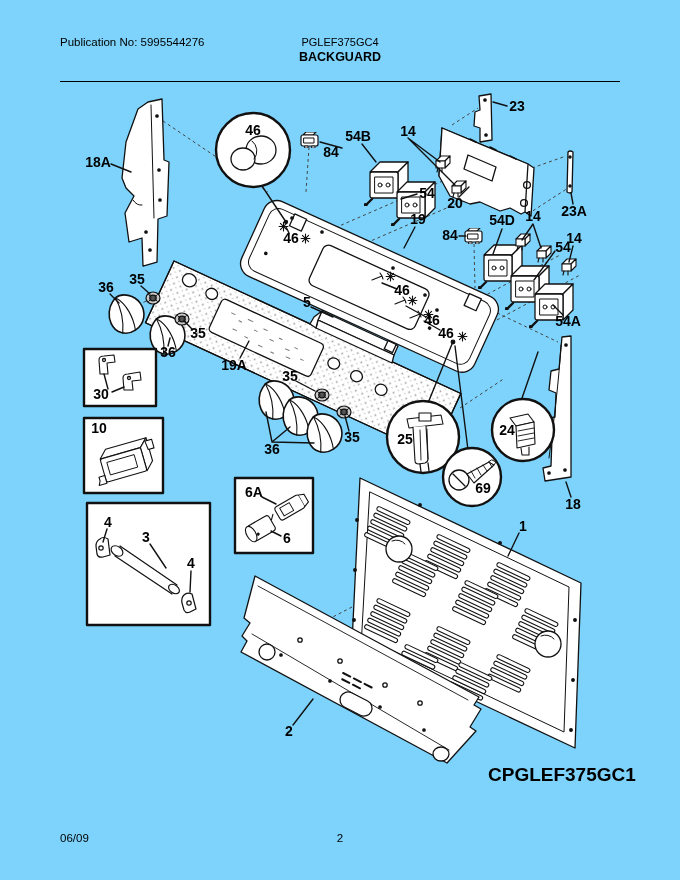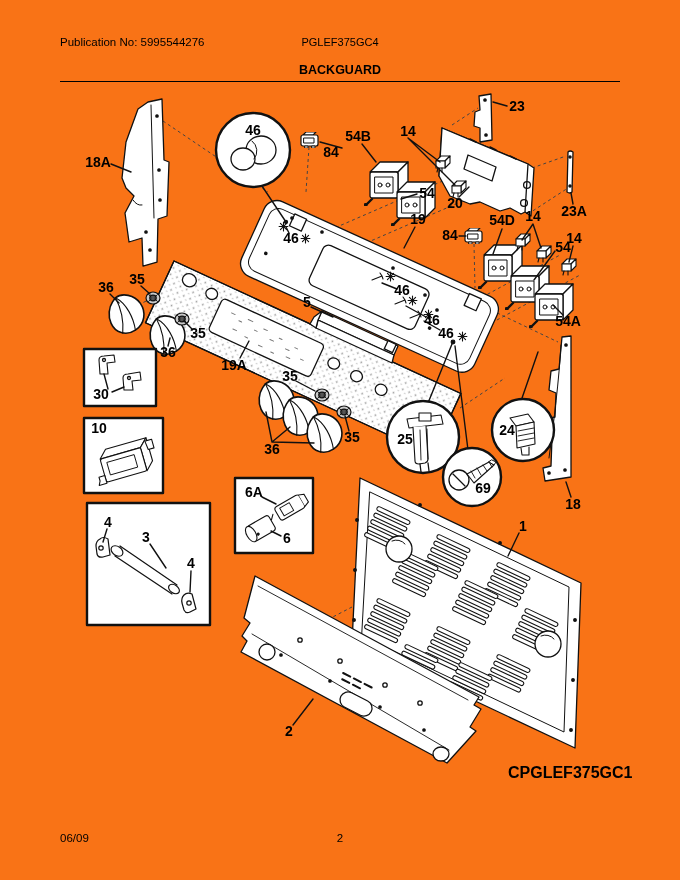--- a/index.html
+++ b/index.html
@@ -1,24 +1,24 @@
 <!DOCTYPE html>
 <html><head>
 <meta charset="utf-8">
 <style>
   html,body{margin:0;padding:0;background:#fff;}
-  .page{position:relative;width:680px;height:880px;background:#f97316;overflow:hidden;
+  .page{position:relative;width:680px;height:880px;background:#7dd3fc;overflow:hidden;
         font-family:"Liberation Sans",sans-serif;color:#000;}
   .hdr-pub{position:absolute;left:60px;top:36px;font-size:11.5px;}
   .hdr-model{position:absolute;left:340px;top:36px;transform:translateX(-50%);font-size:11px;}
-  .hdr-title{position:absolute;left:340px;top:63px;transform:translateX(-50%);font-size:12.5px;font-weight:bold;}
+  .hdr-title{position:absolute;left:340px;top:50px;transform:translateX(-50%);font-size:12.5px;font-weight:bold;}
   .hdr-rule{position:absolute;left:60px;top:81px;width:560px;height:0;border-top:1.5px solid #000;}
   .ftr-date{position:absolute;left:60px;top:832px;font-size:11.5px;}
   .ftr-page{position:absolute;left:340px;top:832px;transform:translateX(-50%);font-size:11.5px;}
-  .diag-code{position:absolute;left:508px;top:764px;font-size:16px;font-weight:bold;}
+  .diag-code{position:absolute;left:488px;top:764px;font-size:19px;font-weight:bold;}
   svg.art{position:absolute;left:0;top:0;}
   .callout{font-family:"Liberation Sans",sans-serif;font-size:14px;font-weight:bold;fill:#000;}
 </style>
 </head>
 <body>
 
 <div class="page">
 
   <div class="hdr-pub">Publication No: 5995544276</div>
   <div class="hdr-model">PGLEF375GC4</div>

